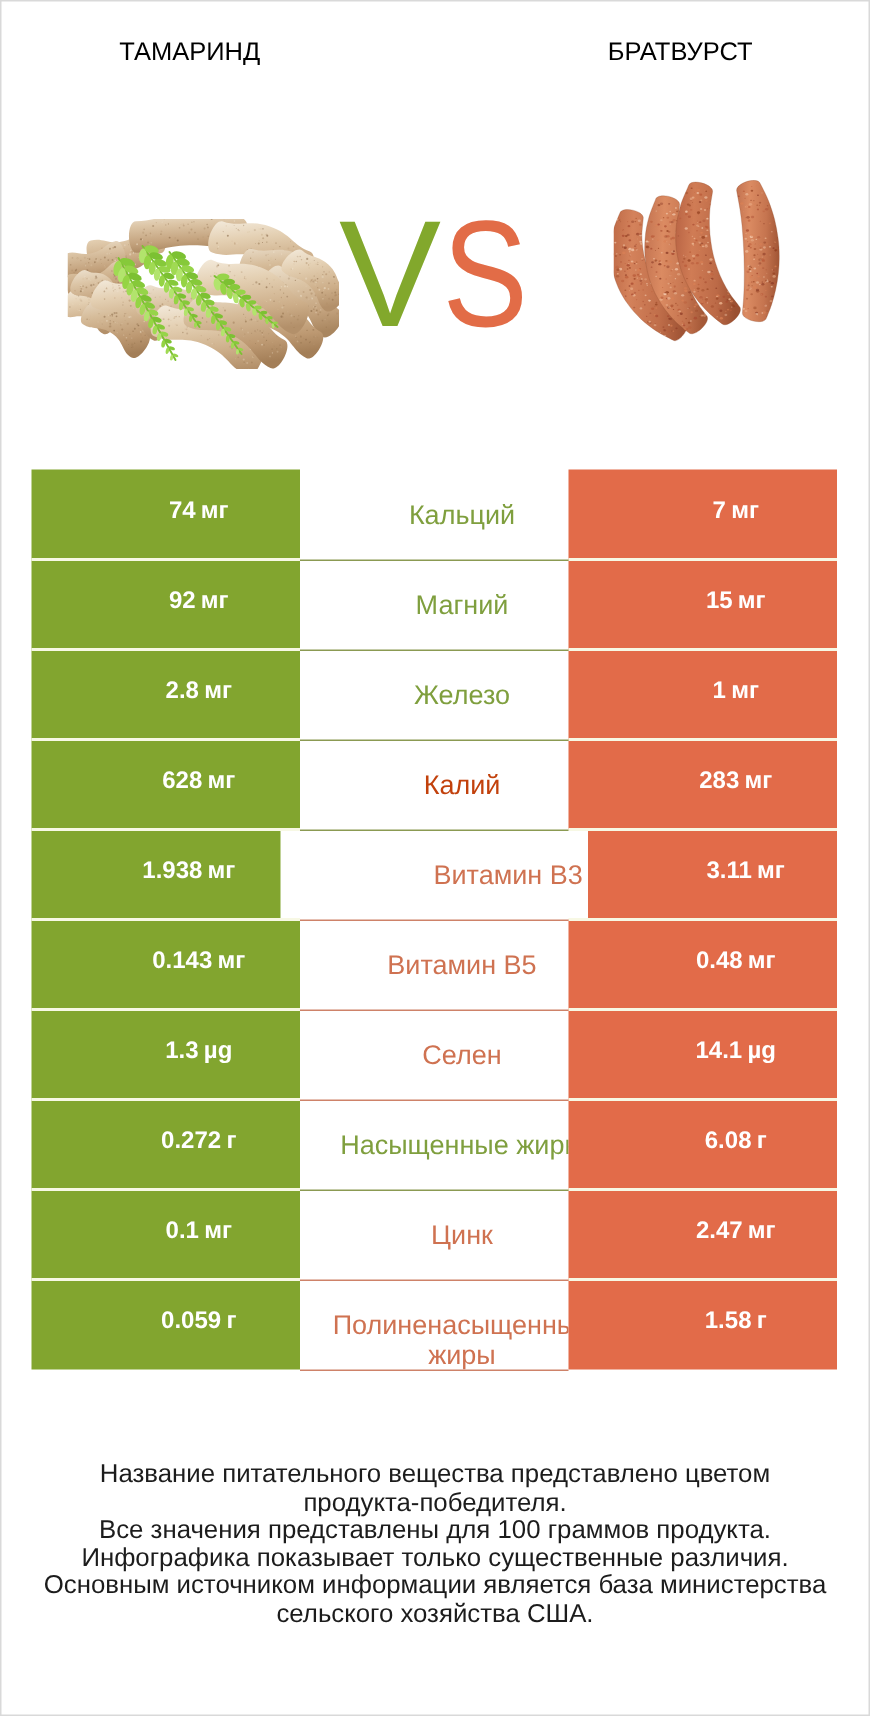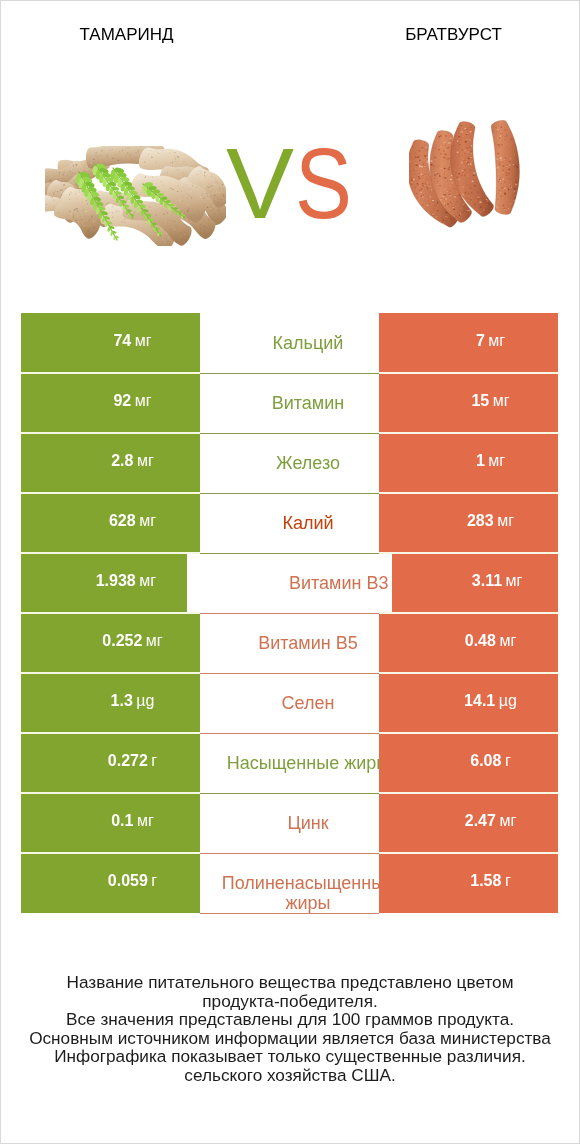--- a/index.html
+++ b/index.html
@@ -32,21 +32,21 @@
   .cell{box-sizing:border-box;display:flex;align-items:center;justify-content:center;
         width:179px;text-align:center;overflow:hidden;position:relative;height:60px;}
   .cL,.cR{font-size:16px;font-weight:700;color:#ffffff;letter-spacing:0;padding-left:44px;}
   .cL span,.cR span{position:relative;top:-2px;}
   .cL{background:#82a52f;}
   .cR{background:#e26b49;}
   .cM{background:#ffffff;font-size:18px;font-weight:400;line-height:20px;
       padding:0;display:block;position:relative;}
   .cM .lbl{display:block;padding:0 10px;box-sizing:border-box;width:216px;
            text-align:center;position:absolute;left:0;top:19.5px;}
-  .cL .u,.cR .u{font-size:16px;font-weight:400;margin-left:3.5px;}
+  .cL .u,.cR .u{font-size:16px;font-weight:700;margin-left:3.5px;}
   .rowsep{position:absolute;width:179px;height:1.5px;background:#f7f8e4;z-index:5;}
   .rowsep.a{left:0;} .rowsep.b{left:358px;}
   .msep{position:absolute;left:179px;width:179px;height:1.1px;z-index:5;}
 
   
   .footer{position:absolute;left:0;top:973px;width:580px;text-align:center;
           font-size:17.2px;line-height:18.6px;color:#1c1c1c;}
 </style>
 </head>
 <body>
@@ -2187,21 +2187,21 @@
       </div>
       <div class="rowsep a" style="top: 59.3px;"></div>
       <div class="rowsep b" style="top: 59.3px;"></div>
       <div class="msep" style="top: 59.8px; background: rgb(139, 154, 82);"></div>
       <div class="row">
         <div class="cell cL">
           <span>92</span>
           <span class="u">мг</span>
         </div>
         <div class="cell cM" style="color: rgb(127, 159, 62);">
-          <span class="lbl">Витамин</span>
+          <span class="lbl">Магний</span>
         </div>
         <div class="cell cR">
           <span>15</span>
           <span class="u">мг</span>
         </div>
       </div>
       <div class="rowsep a" style="top: 119.3px;"></div>
       <div class="rowsep b" style="top: 119.3px;"></div>
       <div class="msep" style="top: 119.8px; background: rgb(139, 154, 82);"></div>
       <div class="row">
@@ -2247,21 +2247,21 @@
         <div class="cell cR">
           <span>3.11</span>
           <span class="u">мг</span>
         </div>
       </div>
       <div class="rowsep a" style="top: 299.3px;"></div>
       <div class="rowsep b" style="top: 299.3px;"></div>
       <div class="msep" style="top: 299.8px; background: rgb(206, 130, 105);"></div>
       <div class="row">
         <div class="cell cL">
-          <span>0.252</span>
+          <span>0.143</span>
           <span class="u">мг</span>
         </div>
         <div class="cell cM" style="color: rgb(207, 114, 81);">
           <span class="lbl">Витамин B5</span>
         </div>
         <div class="cell cR">
           <span>0.48</span>
           <span class="u">мг</span>
         </div>
       </div>
@@ -2329,17 +2329,17 @@
           <span class="u">г</span>
         </div>
       </div>
       <div class="msep" style="top: 599.8px; background: rgb(206, 130, 105);"></div>
     </div>
 
   <div class="footer">
       <div>Название питательного вещества представлено цветом</div>
       <div>продукта-победителя.</div>
       <div>Все значения представлены для 100 граммов продукта.</div>
+      <div>Инфографика показывает только существенные различия.</div>
       <div>Основным источником информации является база министерства</div>
-      <div>Инфографика показывает только существенные различия.</div>
       <div>сельского хозяйства США.</div>
     </div>
 </div>
 
 </body></html>

